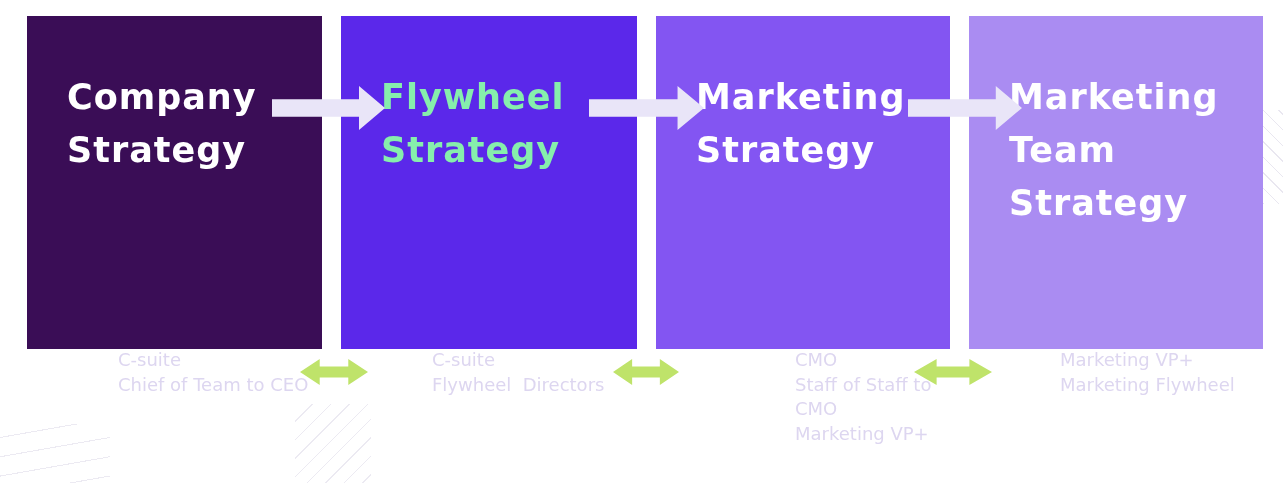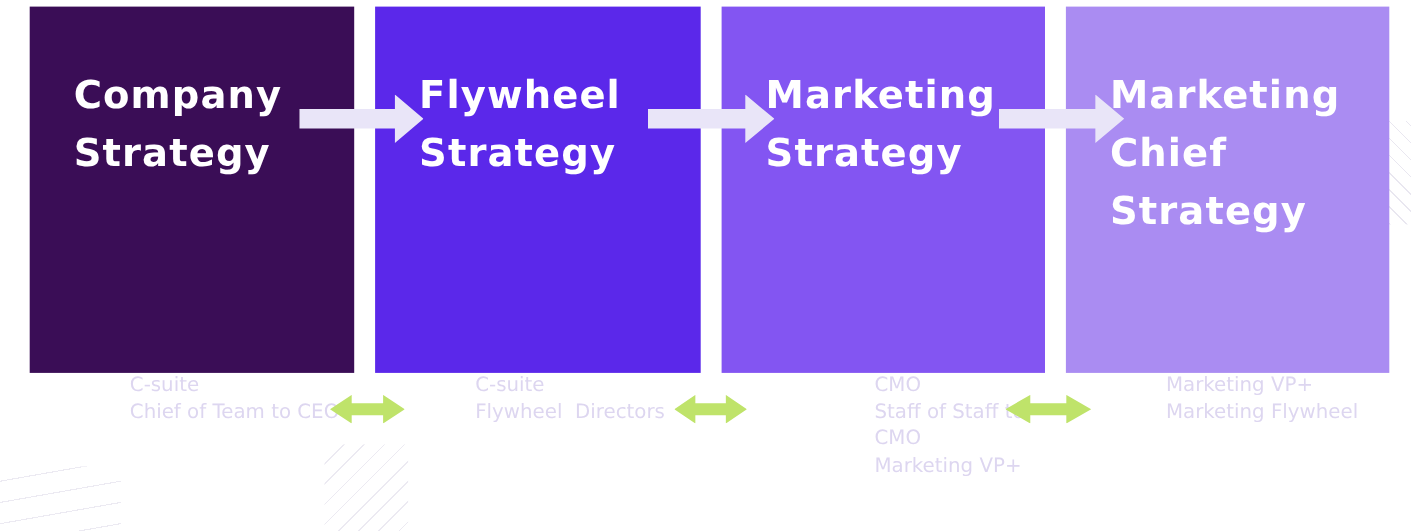--- a/index.html
+++ b/index.html
@@ -17,21 +17,21 @@
   .deco-gap {
     left:295px; top:404px; width:76px; height:79px;
     background:repeating-linear-gradient(135deg, transparent 0 12px, #eceaf2 12px 13px);
   }
   .deco-left {
     left:-30px; top:424px; width:140px; height:59px;
     background:repeating-linear-gradient(170deg, transparent 0 18px, #eceaf2 18px 19px);
   }
 
   
-  .panel { position:absolute; top:6px; height:333px; z-index:1; }
+  .panel { position:absolute; top:16px; height:333px; z-index:1; }
   .p1 { left:27px;  width:295px; }
   .p2 { left:341px; width:296px; }
   .p3 { left:656px; width:294px; }
   .p4 { left:969px; width:294px; }
 
   .title {
     margin:0; position:absolute; top:55px; left:40px; right:12px;
     font-size:35px; font-weight:700; letter-spacing:1px; line-height:53px;
   }
   .tline { display:block; }
@@ -81,21 +81,21 @@
       <span class="tline">Company</span>
       <span class="tline">Strategy</span>
     </h2>
     <ul class="bullets" style="color: rgb(221, 214, 240);">
       <li><span class="b-text">C-suite</span></li>
       <li><span class="b-text">Chief of Team to CEO</span></li>
     </ul>
   </section>
 
   <section class="panel p2" style="background-color: rgb(91, 40, 234);">
-    <h2 class="title" style="color: #ffffff;">
+    <h2 class="title" style="color: #86efac;">
       <span class="tline">Flywheel</span>
       <span class="tline">Strategy</span>
     </h2>
     <ul class="bullets" style="color: rgb(221, 214, 240);">
       <li><span class="b-text">C-suite</span></li>
       <li><span class="b-text">Flywheel  Directors</span></li>
     </ul>
   </section>
 
   <section class="panel p3" style="background-color: rgb(131, 85, 242);">
@@ -107,21 +107,21 @@
       <li><span class="b-text">CMO</span></li>
       <li><span class="b-text">Staff of Staff to
 CMO</span></li>
       <li><span class="b-text">Marketing VP+</span></li>
     </ul>
   </section>
 
   <section class="panel p4" style="background-color: rgb(170, 140, 242);">
     <h2 class="title" style="color: rgb(255, 255, 255);">
       <span class="tline">Marketing</span>
-      <span class="tline">Chief</span>
+      <span class="tline">Team</span>
       <span class="tline">Strategy</span>
     </h2>
     <ul class="bullets" style="color: rgb(221, 214, 240);">
       <li><span class="b-text">Marketing VP+</span></li>
       <li><span class="b-text">Marketing Flywheel</span></li>
     </ul>
   </section>
 
   <div class="flow-arrow fa1" style="background-color: rgb(233, 229, 248);"></div>
   <div class="flow-arrow fa2" style="background-color: rgb(233, 229, 248);"></div>

